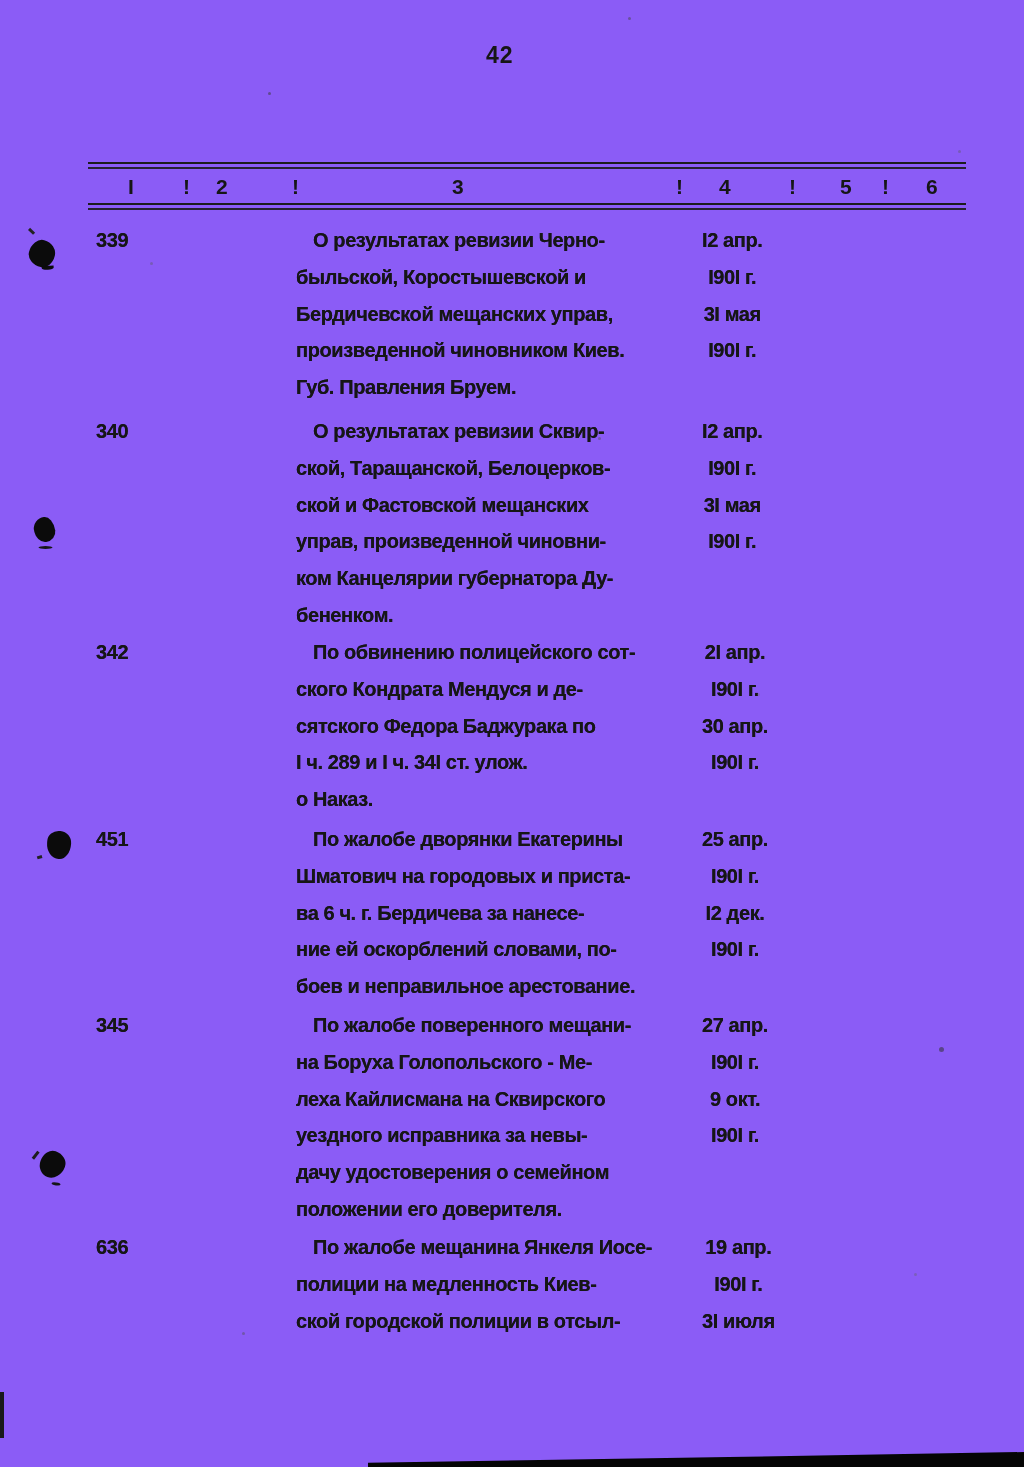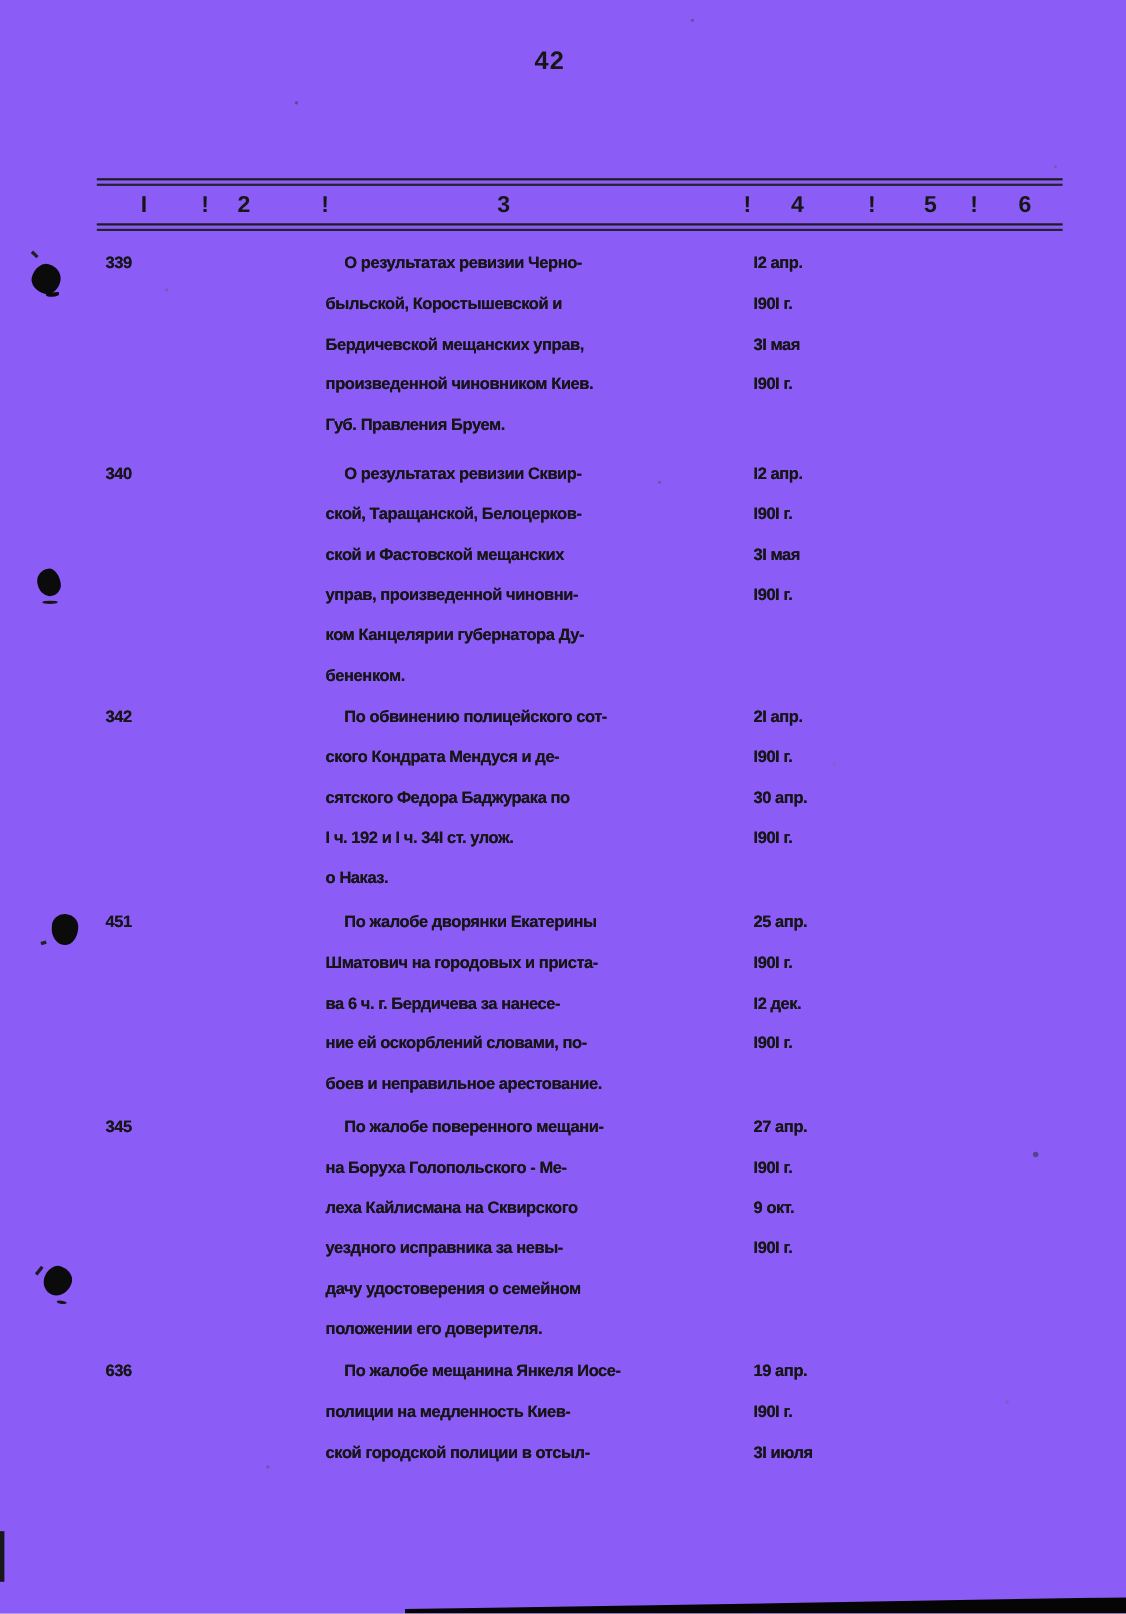--- a/index.html
+++ b/index.html
@@ -9,21 +9,21 @@
     height: 1467px;
     background: #8b5cf6;
     overflow: hidden;
     font-family: Liberation Sans, sans-serif;
     font-weight: 700;
     color: #161616;
   }
   .txt {
     position: absolute;
     white-space: pre;
-    font-size: 15px;
+    font-size: 20px;
     line-height: 36.8px;
     letter-spacing: -0.4px;
     text-shadow: 0 0 0.5px rgba(10,10,10,0.8);
   }
   .page-number {
     position: absolute;
     top: 37px;
     left: 486px;
     font-size: 23px;
     line-height: 36.8px;
@@ -46,21 +46,21 @@
     top: 170px;
     height: 34px;
     line-height: 34px;
     font-size: 21px;
     white-space: pre;
   }
   
   .entry { position: absolute; left: 0; width: 1024px; }
   .entry .num   { left: 96px;  top: 0; }
   .entry .desc  { left: 296px; top: 0; text-indent: 17px; }
-  .entry .dates { left: 685px; top: 0; }
+  .entry .dates { left: 702px; top: 0; text-align: center; }
   .e339 { top: 222px; }
   .e340 { top: 413px; }
   .e342 { top: 634px; }
   .e344 { top: 821px; }
   .e345 { top: 1007px; }
   .e346 { top: 1229px; }
   
   .blot {
     position: absolute;
     background: #0b0b0b;
@@ -161,21 +161,21 @@
 I90I г.
 3I мая
 I90I г.</div>
   </div>
 
   <div class="entry e342">
     <div class="txt num">342</div>
     <div class="txt desc">По обвинению полицейского сот-
 ского Кондрата Мендуся и де-
 сятского Федора Баджурака по
-I ч. 192 и I ч. 34I ст. улож.
+I ч. 289 и I ч. 34I ст. улож.
 о Наказ.</div>
     <div class="txt dates">2I апр.
 I90I г.
 30 апр.
 I90I г.</div>
   </div>
 
   <div class="entry e344">
     <div class="txt num">451</div>
     <div class="txt desc">По жалобе дворянки Екатерины

